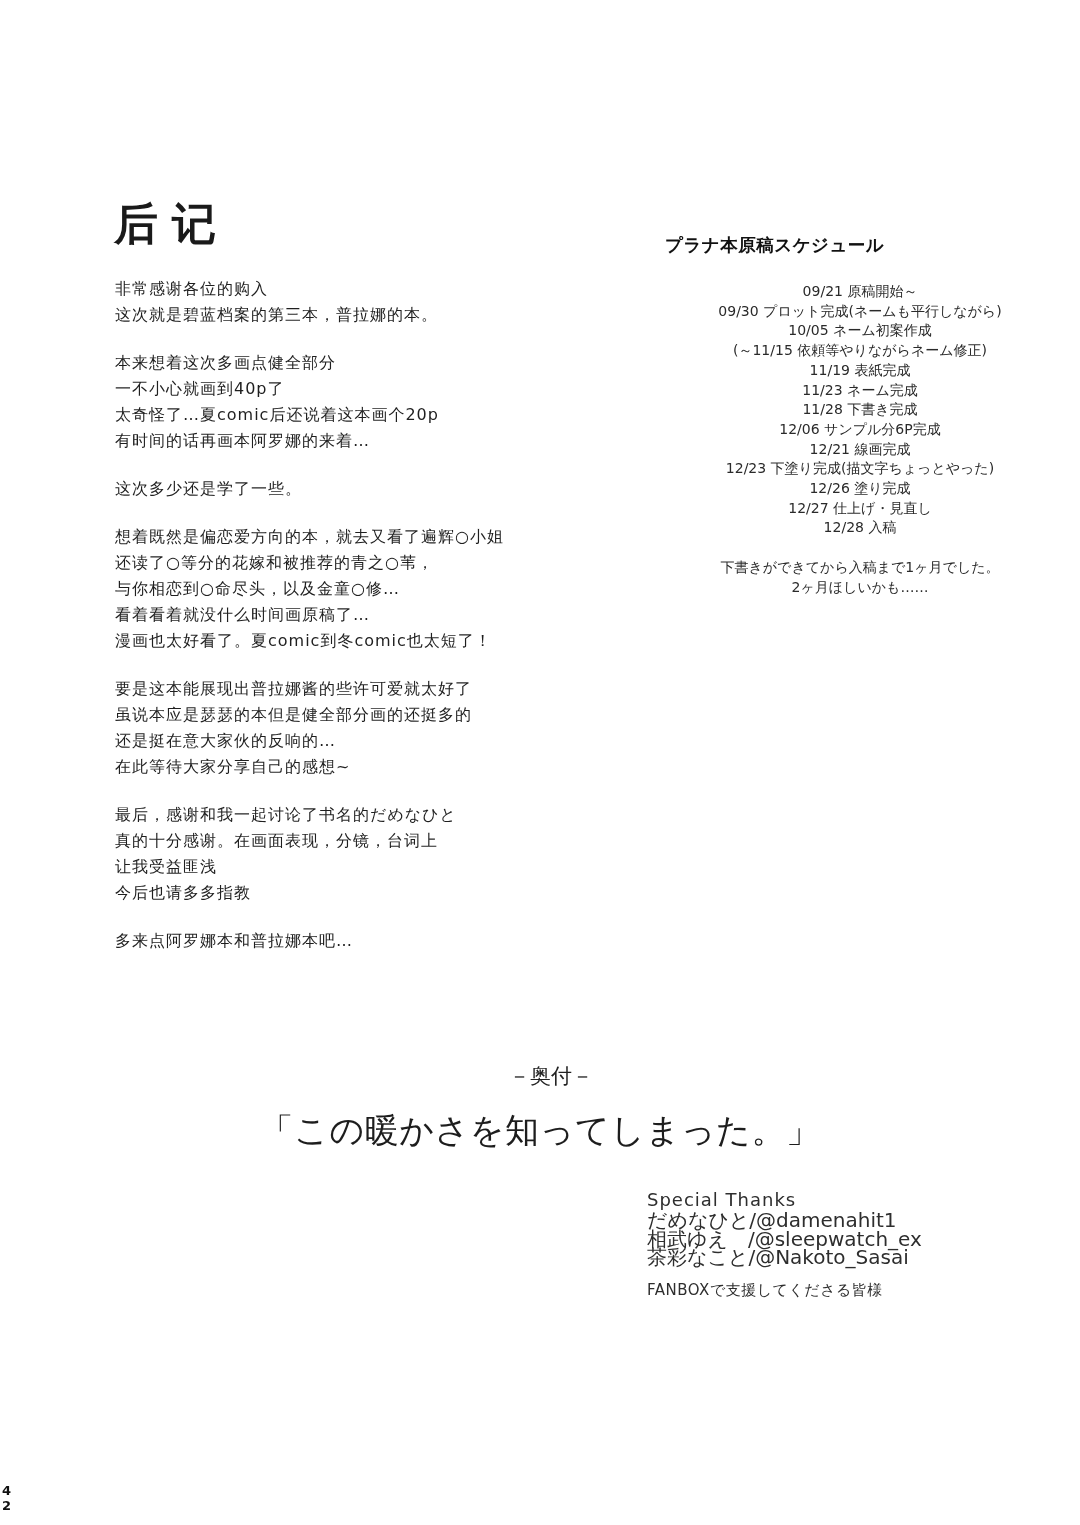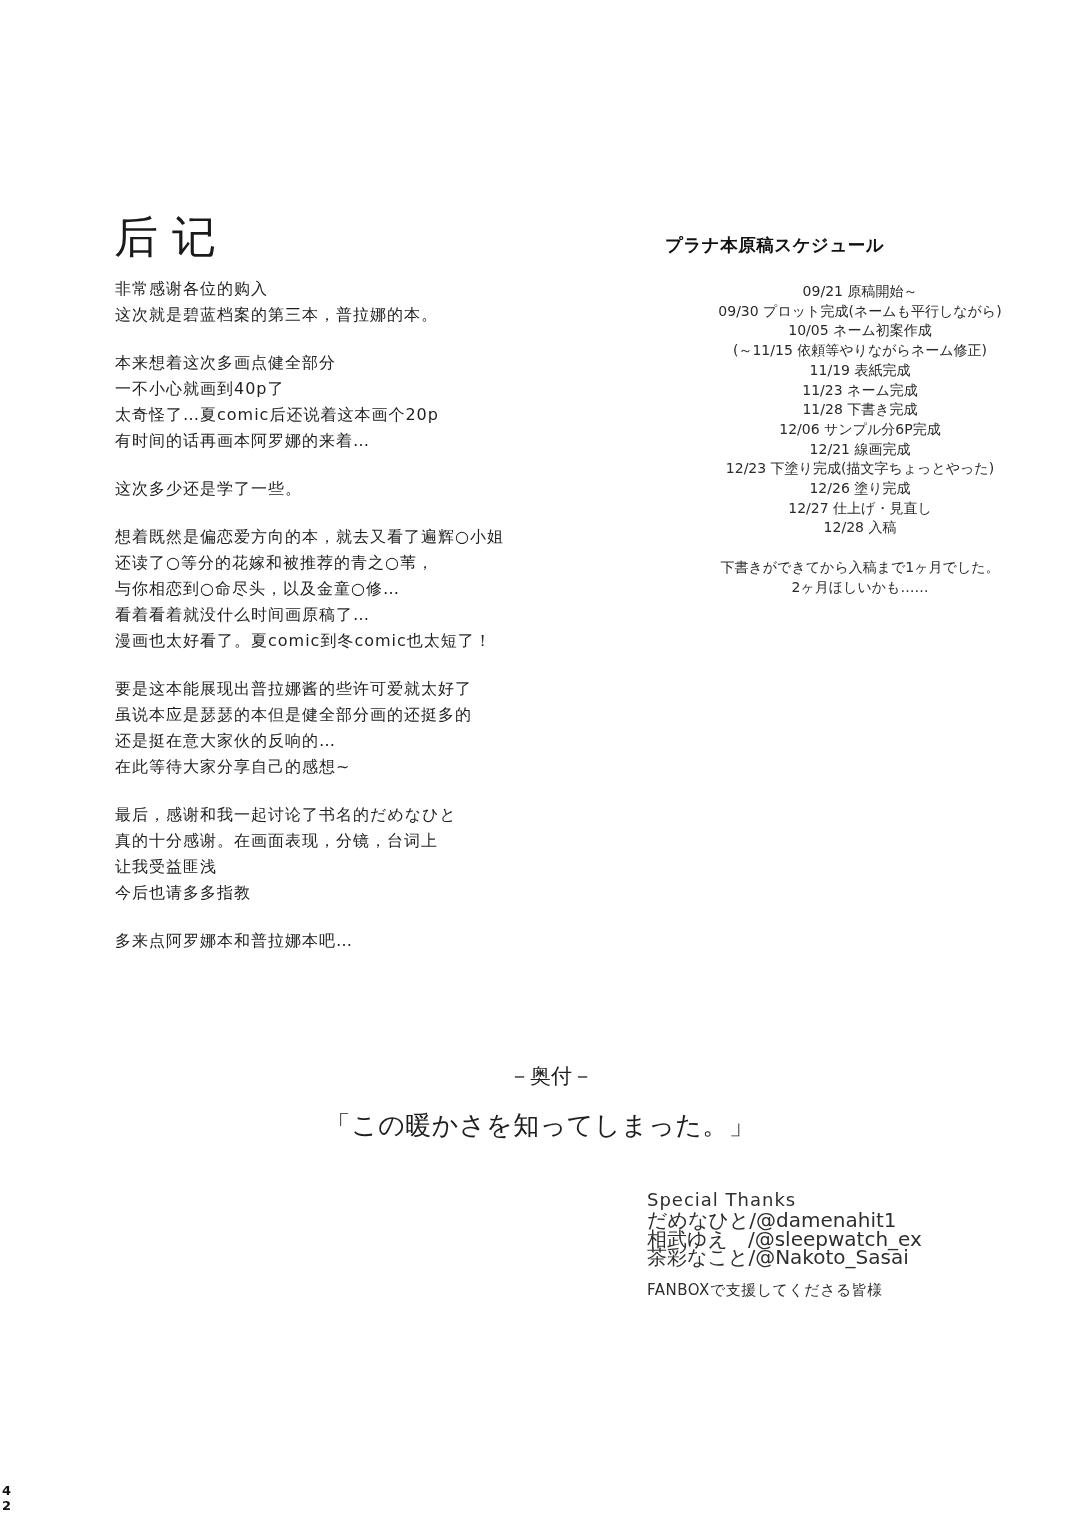--- a/index.html
+++ b/index.html
@@ -11,24 +11,24 @@
     margin: 0 auto;
     overflow: hidden;
     color: #161616;
     font-family: "DejaVu Sans", "Liberation Sans", sans-serif;
   }
 
   
   .afterword-title {
     position: absolute;
     left: 114px;
-    top: 213px;
+    top: 200px;
     font-size: 44px;
     line-height: 1.1;
-    font-weight: 400;
+    font-weight: 700;
     letter-spacing: 14px;
     color: #1a1a1a;
   }
   .afterword-body {
     position: absolute;
     left: 115px;
     top: 276px;
     width: 560px;
     font-size: 16px;
     line-height: 26px;
@@ -71,21 +71,21 @@
     padding-left: 22px;
     text-align: center;
     font-size: 21px;
     color: #222222;
   }
   .book-title {
     position: absolute;
     left: 0; right: 0;
     top: 1108px;
     text-align: center;
-    font-size: 26px;
+    font-size: 34px;
     letter-spacing: 0.5px;
     color: #1d1d1d;
   }
   .publication {
     position: absolute;
     left: 229px;
     top: 1192px;
     color: #2a2a2a;
   }
   .publication .line {

